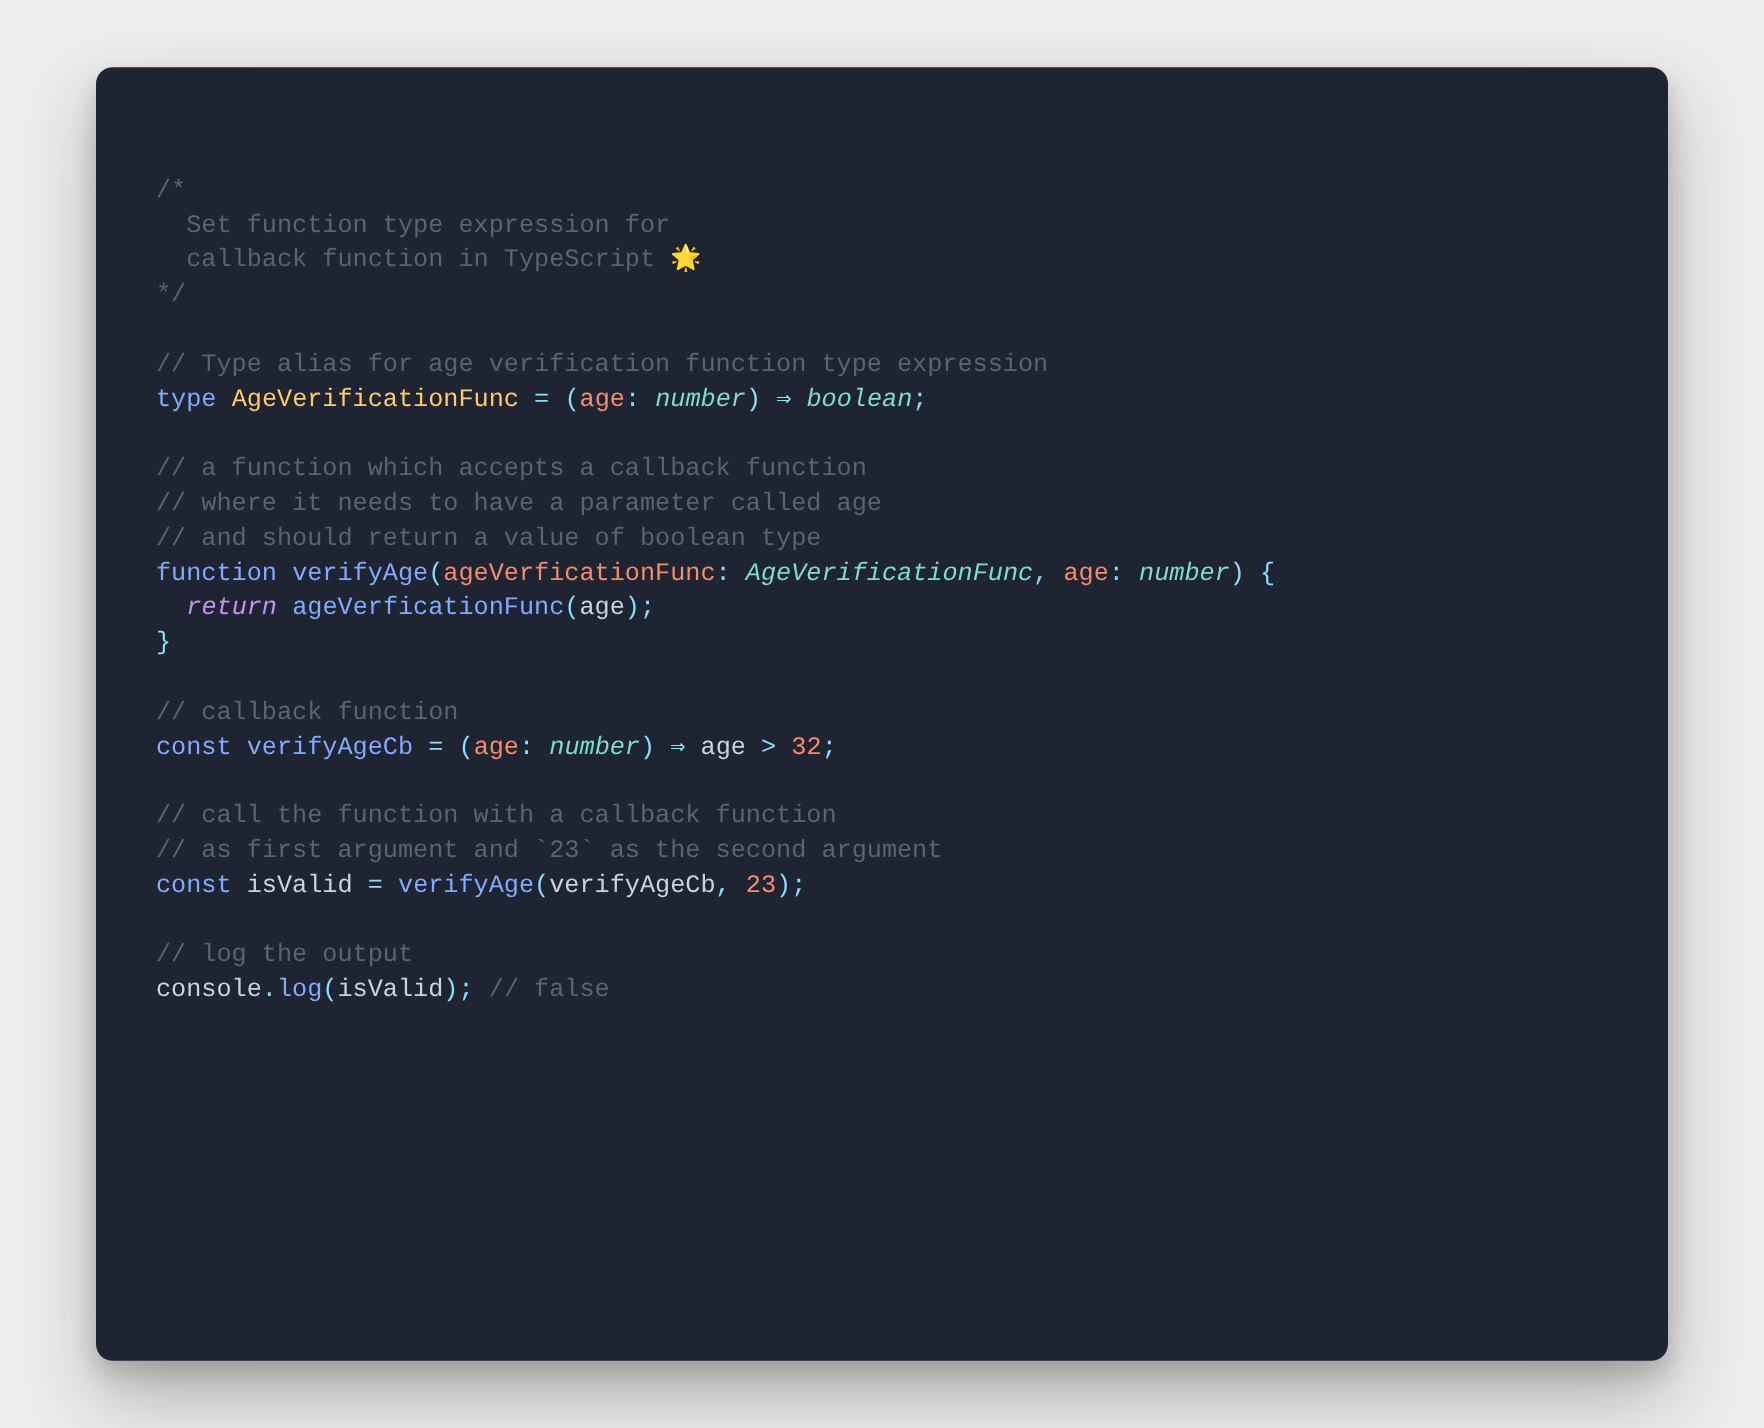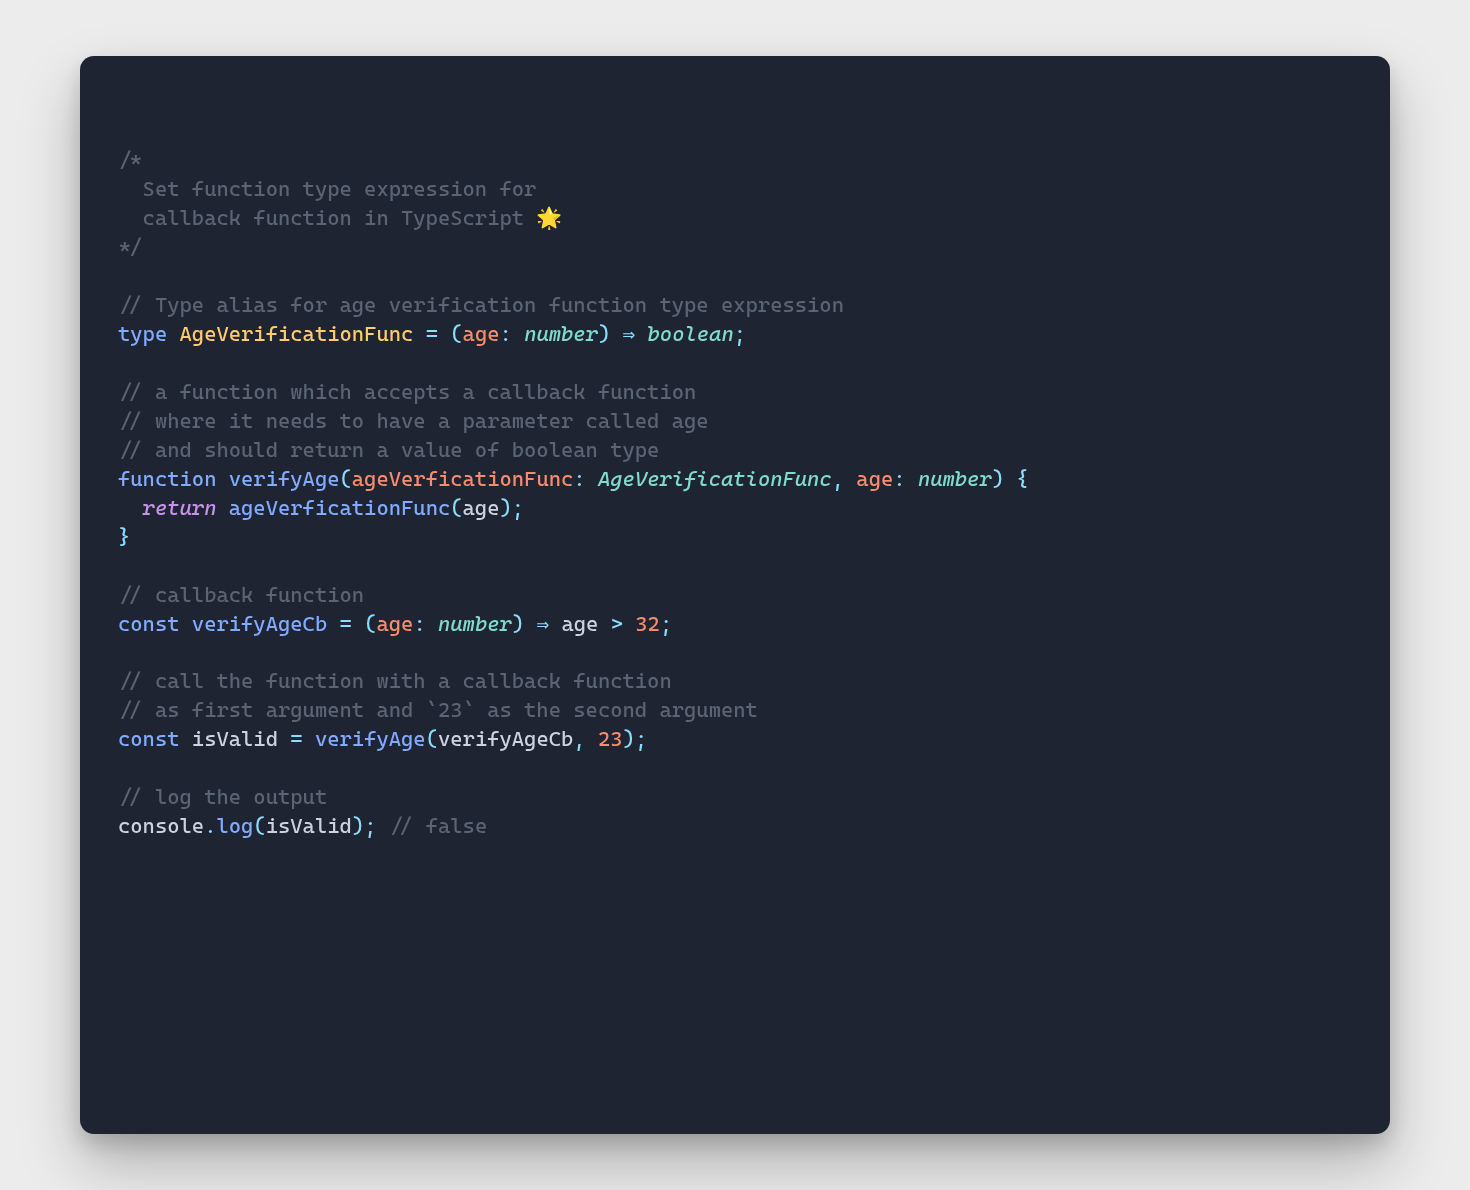--- a/index.html
+++ b/index.html
@@ -15,23 +15,24 @@
     display: flex;
     align-items: center;
     justify-content: center;
     padding: 56px 80px;
   }
   .code-card {
     background: #1e2432;
     border-radius: 14px;
     width: 100%;
     height: 100%;
-    padding: 90px 0 60px 0;
+    padding: 90px 0 60px 12px;
     box-shadow: 0 30px 60px rgba(0,0,0,0.25), 0 10px 20px rgba(0,0,0,0.15);
     overflow: hidden;
+    font-family: Liberation Mono, monospace;
   }
   pre.code {
     font-family: inherit;
     font-size: 21px;
     line-height: 1.38;
     white-space: pre;
     color: #cdd3de;
     padding: 0 38px;
   }
   .tok-comment   { color: #5a6472; font-style: normal; }

